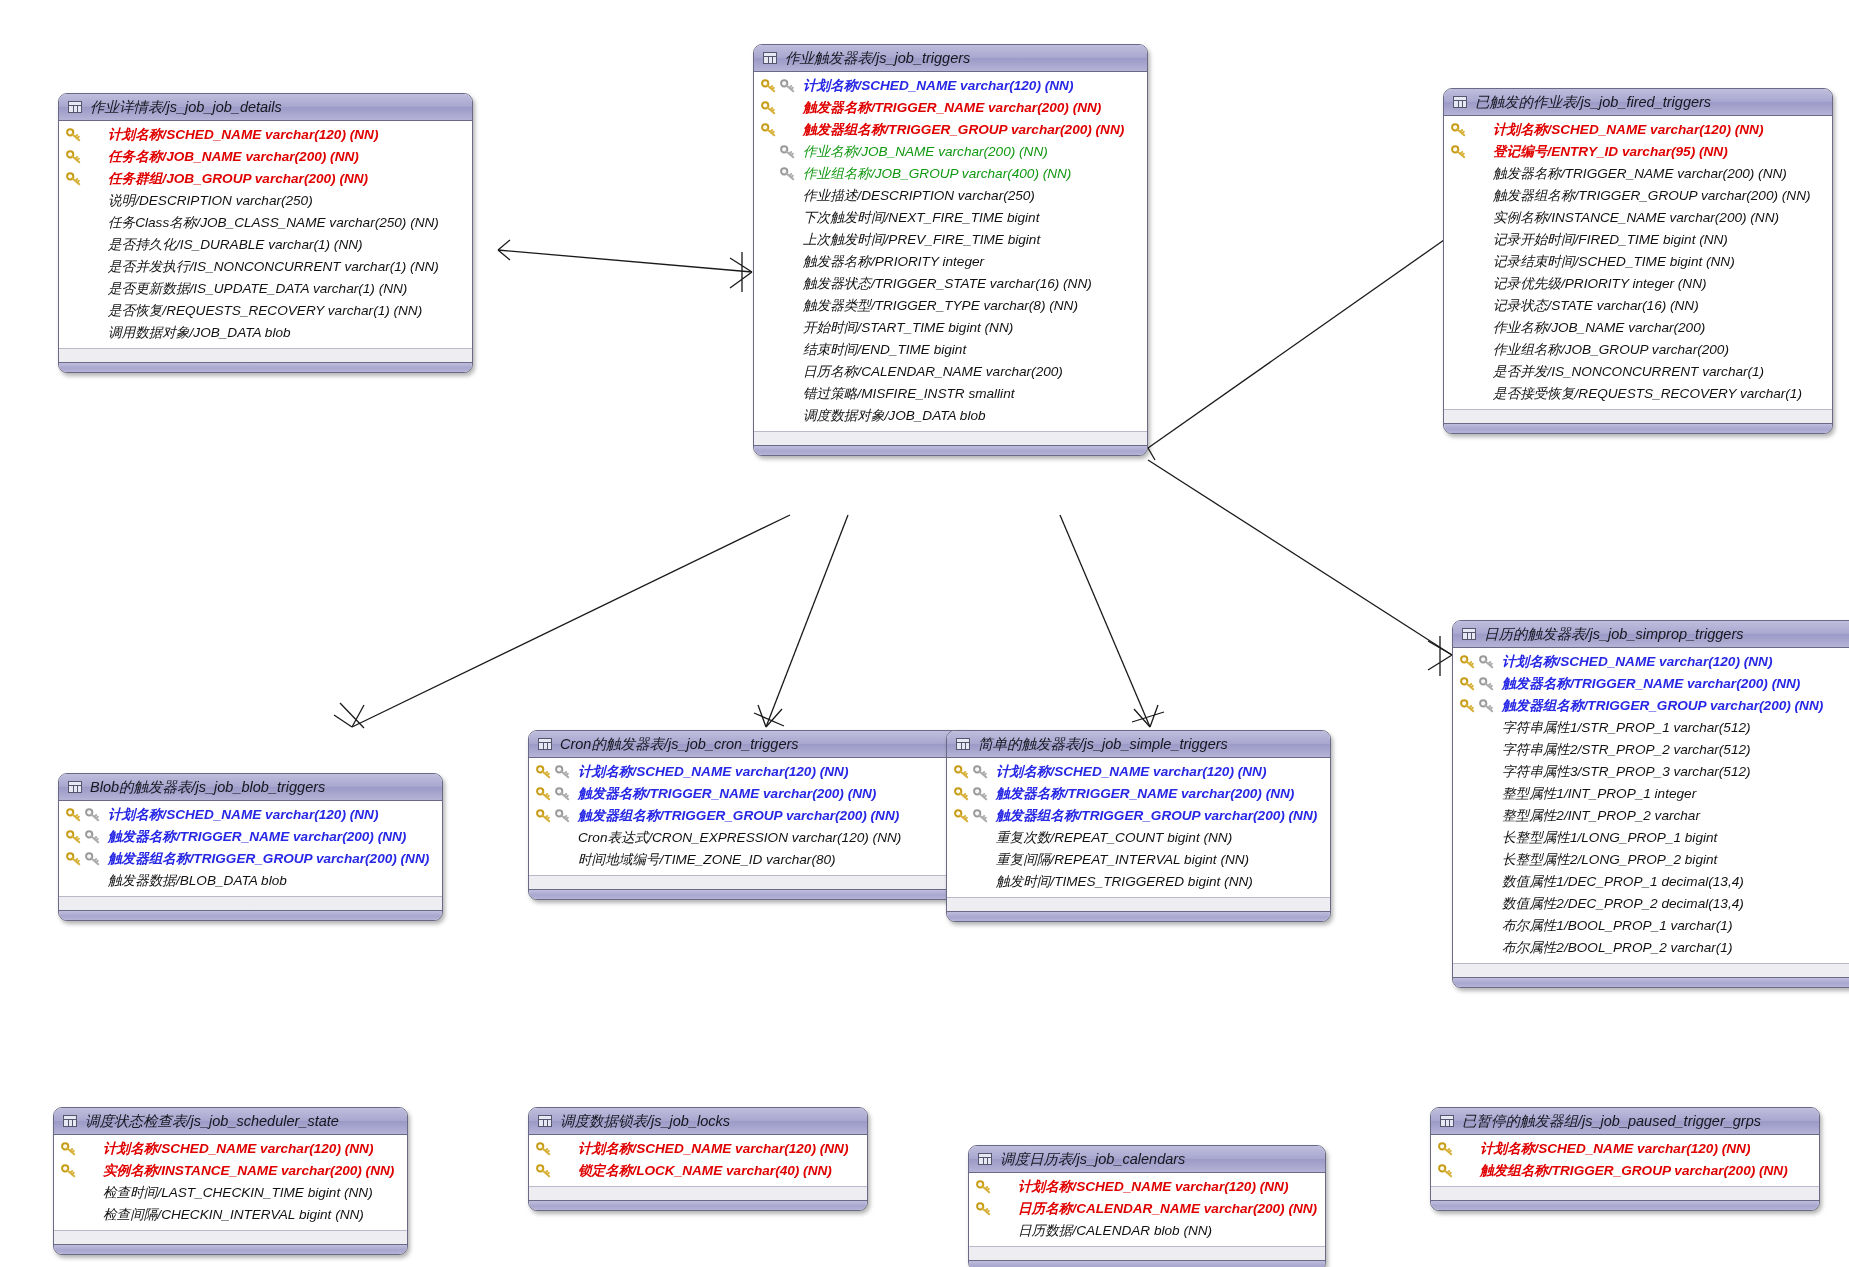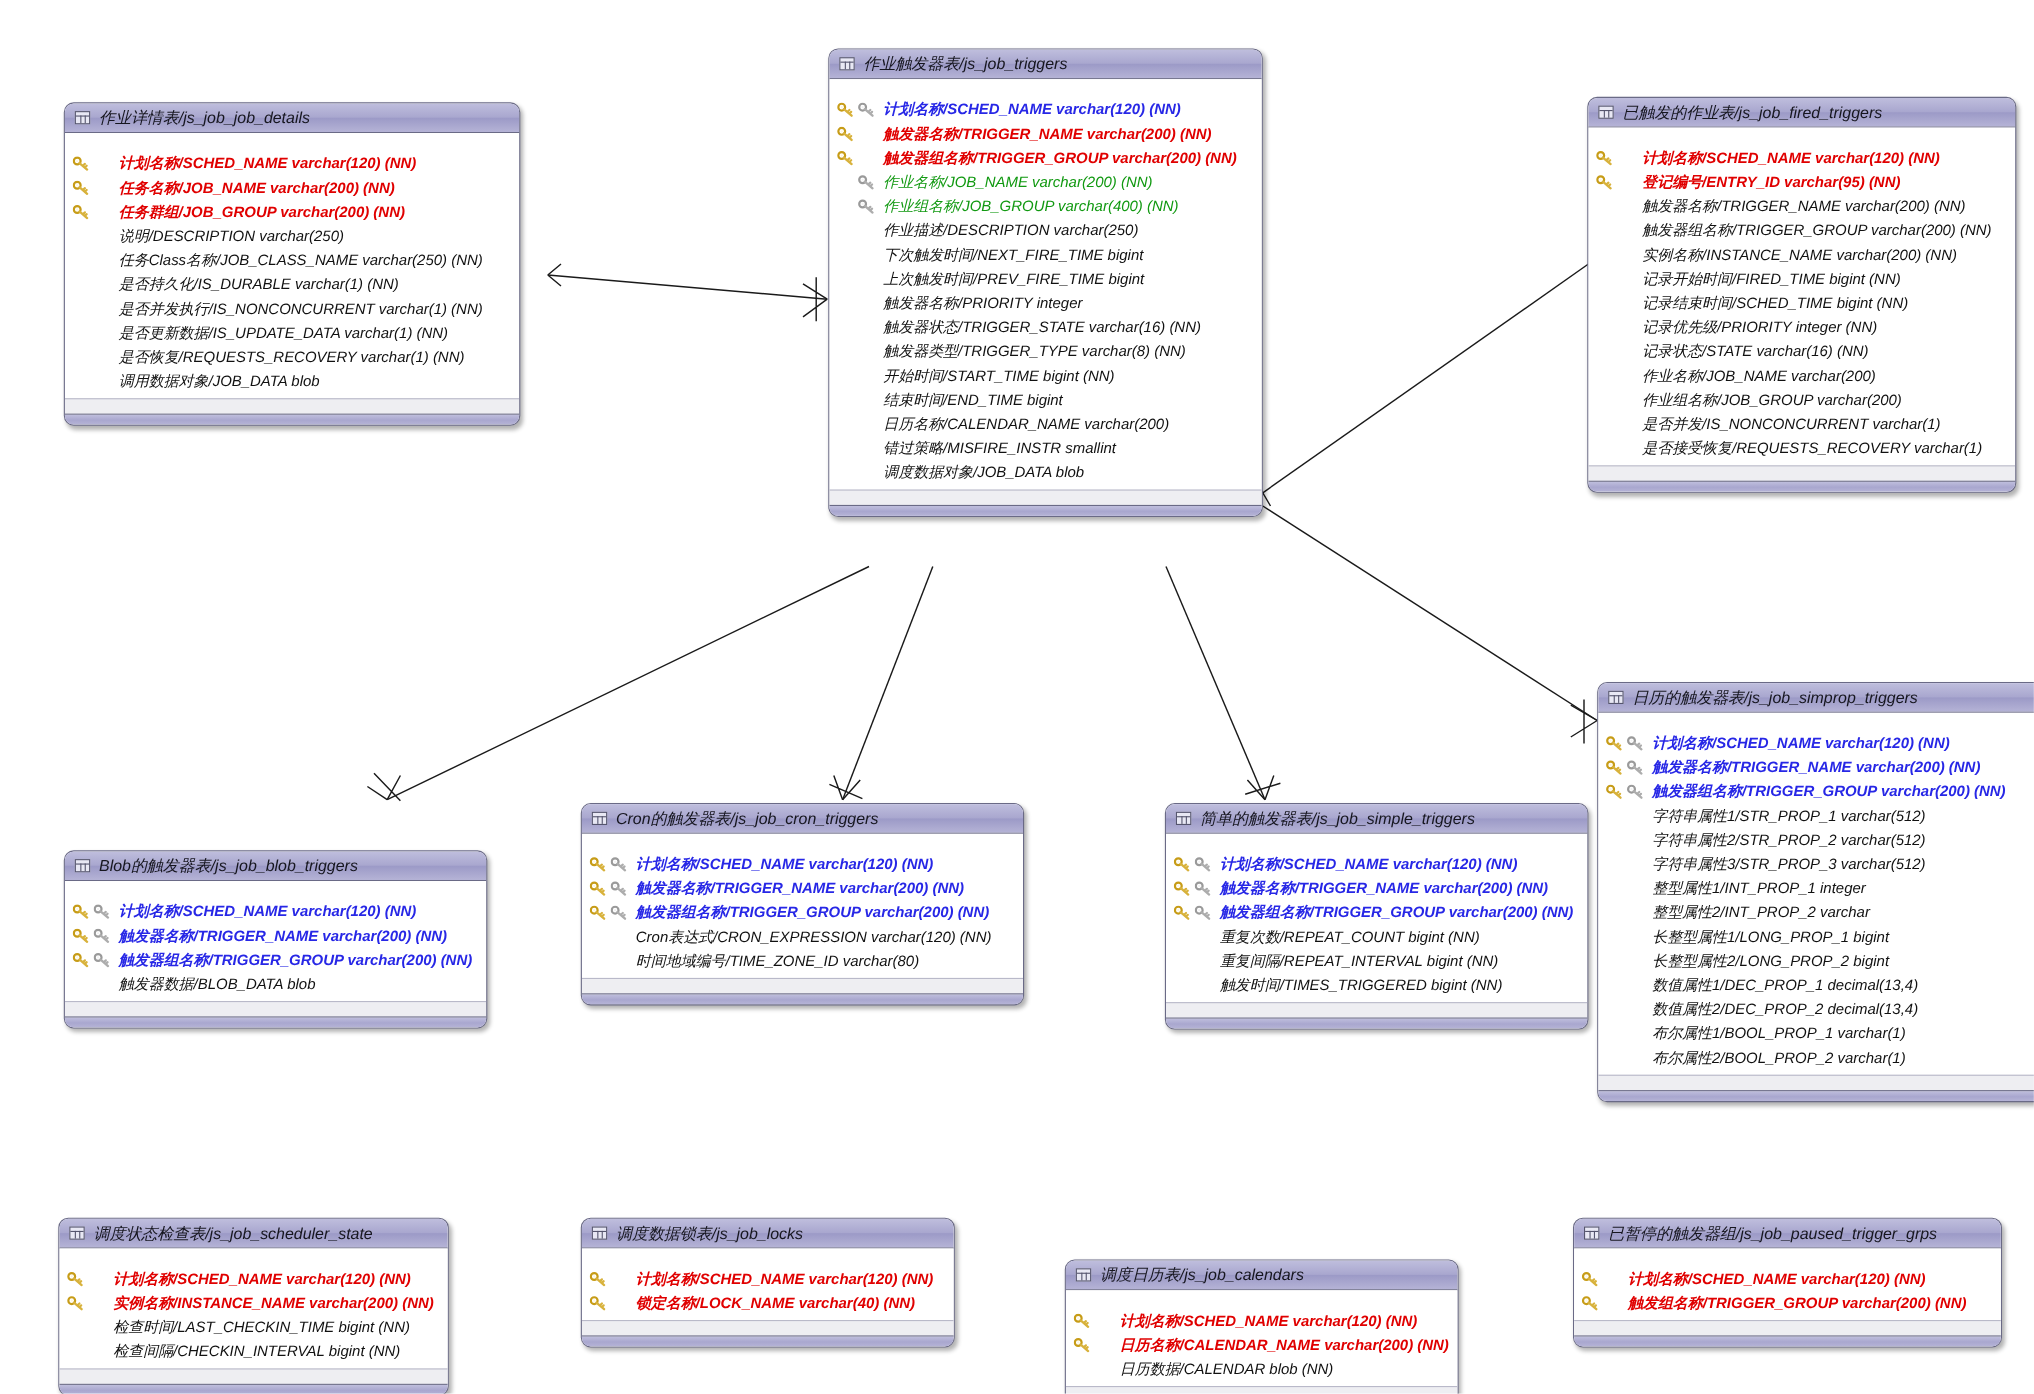--- a/index.html
+++ b/index.html
@@ -67,21 +67,21 @@
     content: "";
     position: absolute;
     top: 2.5px; bottom: 0;
     left: 4px;
     width: 1px;
     background: #55556e;
     box-shadow: 4px 0 0 0 #55556e;
   }
   .ent-body {
     background: #ffffff;
-    padding: 17px 0 4px 0;
+    padding: 3px 0 4px 0;
   }
   .ent-footer {
     height: 13px;
     background: #eeeef2;
     border-top: 1px solid #b9b9c9;
   }
   .ent-foot2 {
     height: 9px;
     background: linear-gradient(to bottom, #bfbedd 0%, #a9a7cf 55%, #b5b3d6 100%);
     border-top: 1px solid #6a6a86;
@@ -1269,21 +1269,21 @@
                 <path d="M9.6 8.4 L11.2 7.0" stroke="#adadad" stroke-width="2" stroke-linecap="round"></path>
                 <path d="M11.4 10.0 L12.8 8.7" stroke="#adadad" stroke-width="2" stroke-linecap="round"></path>
               </svg></span>
           </span>
           <span class="fname f-plain">触发器数据/BLOB_DATA blob</span>
         </div>
       </div>
       <div class="ent-footer"></div>
       <div class="ent-foot2"></div>
     </div>
-    <div class="entity" style="left: 528px; top: 730px; width: 403px;">
+    <div class="entity" style="left: 528px; top: 730px; width: 448px;">
       <div class="ent-title">
         <span class="tbl-icon"></span>
         <span>Cron的触发器表/js_job_cron_triggers</span>
       </div>
       <div class="ent-body">
         <div class="field">
           <span class="keys">
             <span class="key"><svg viewBox="0 0 16 14" width="16" height="14">
                 <circle cx="4.2" cy="4.4" r="3.1" fill="none" stroke="#c79c17" stroke-width="2"></circle>
                 <circle cx="4.2" cy="4.4" r="1.0" fill="#fff7dd"></circle>
@@ -1374,21 +1374,21 @@
                 <path d="M9.6 8.4 L11.2 7.0" stroke="#adadad" stroke-width="2" stroke-linecap="round"></path>
                 <path d="M11.4 10.0 L12.8 8.7" stroke="#adadad" stroke-width="2" stroke-linecap="round"></path>
               </svg></span>
           </span>
           <span class="fname f-plain">时间地域编号/TIME_ZONE_ID varchar(80)</span>
         </div>
       </div>
       <div class="ent-footer"></div>
       <div class="ent-foot2"></div>
     </div>
-    <div class="entity" style="left: 1059px; top: 730px; width: 385px;">
+    <div class="entity" style="left: 946px; top: 730px; width: 385px;">
       <div class="ent-title">
         <span class="tbl-icon"></span>
         <span>简单的触发器表/js_job_simple_triggers</span>
       </div>
       <div class="ent-body">
         <div class="field">
           <span class="keys">
             <span class="key"><svg viewBox="0 0 16 14" width="16" height="14">
                 <circle cx="4.2" cy="4.4" r="3.1" fill="none" stroke="#c79c17" stroke-width="2"></circle>
                 <circle cx="4.2" cy="4.4" r="1.0" fill="#fff7dd"></circle>

